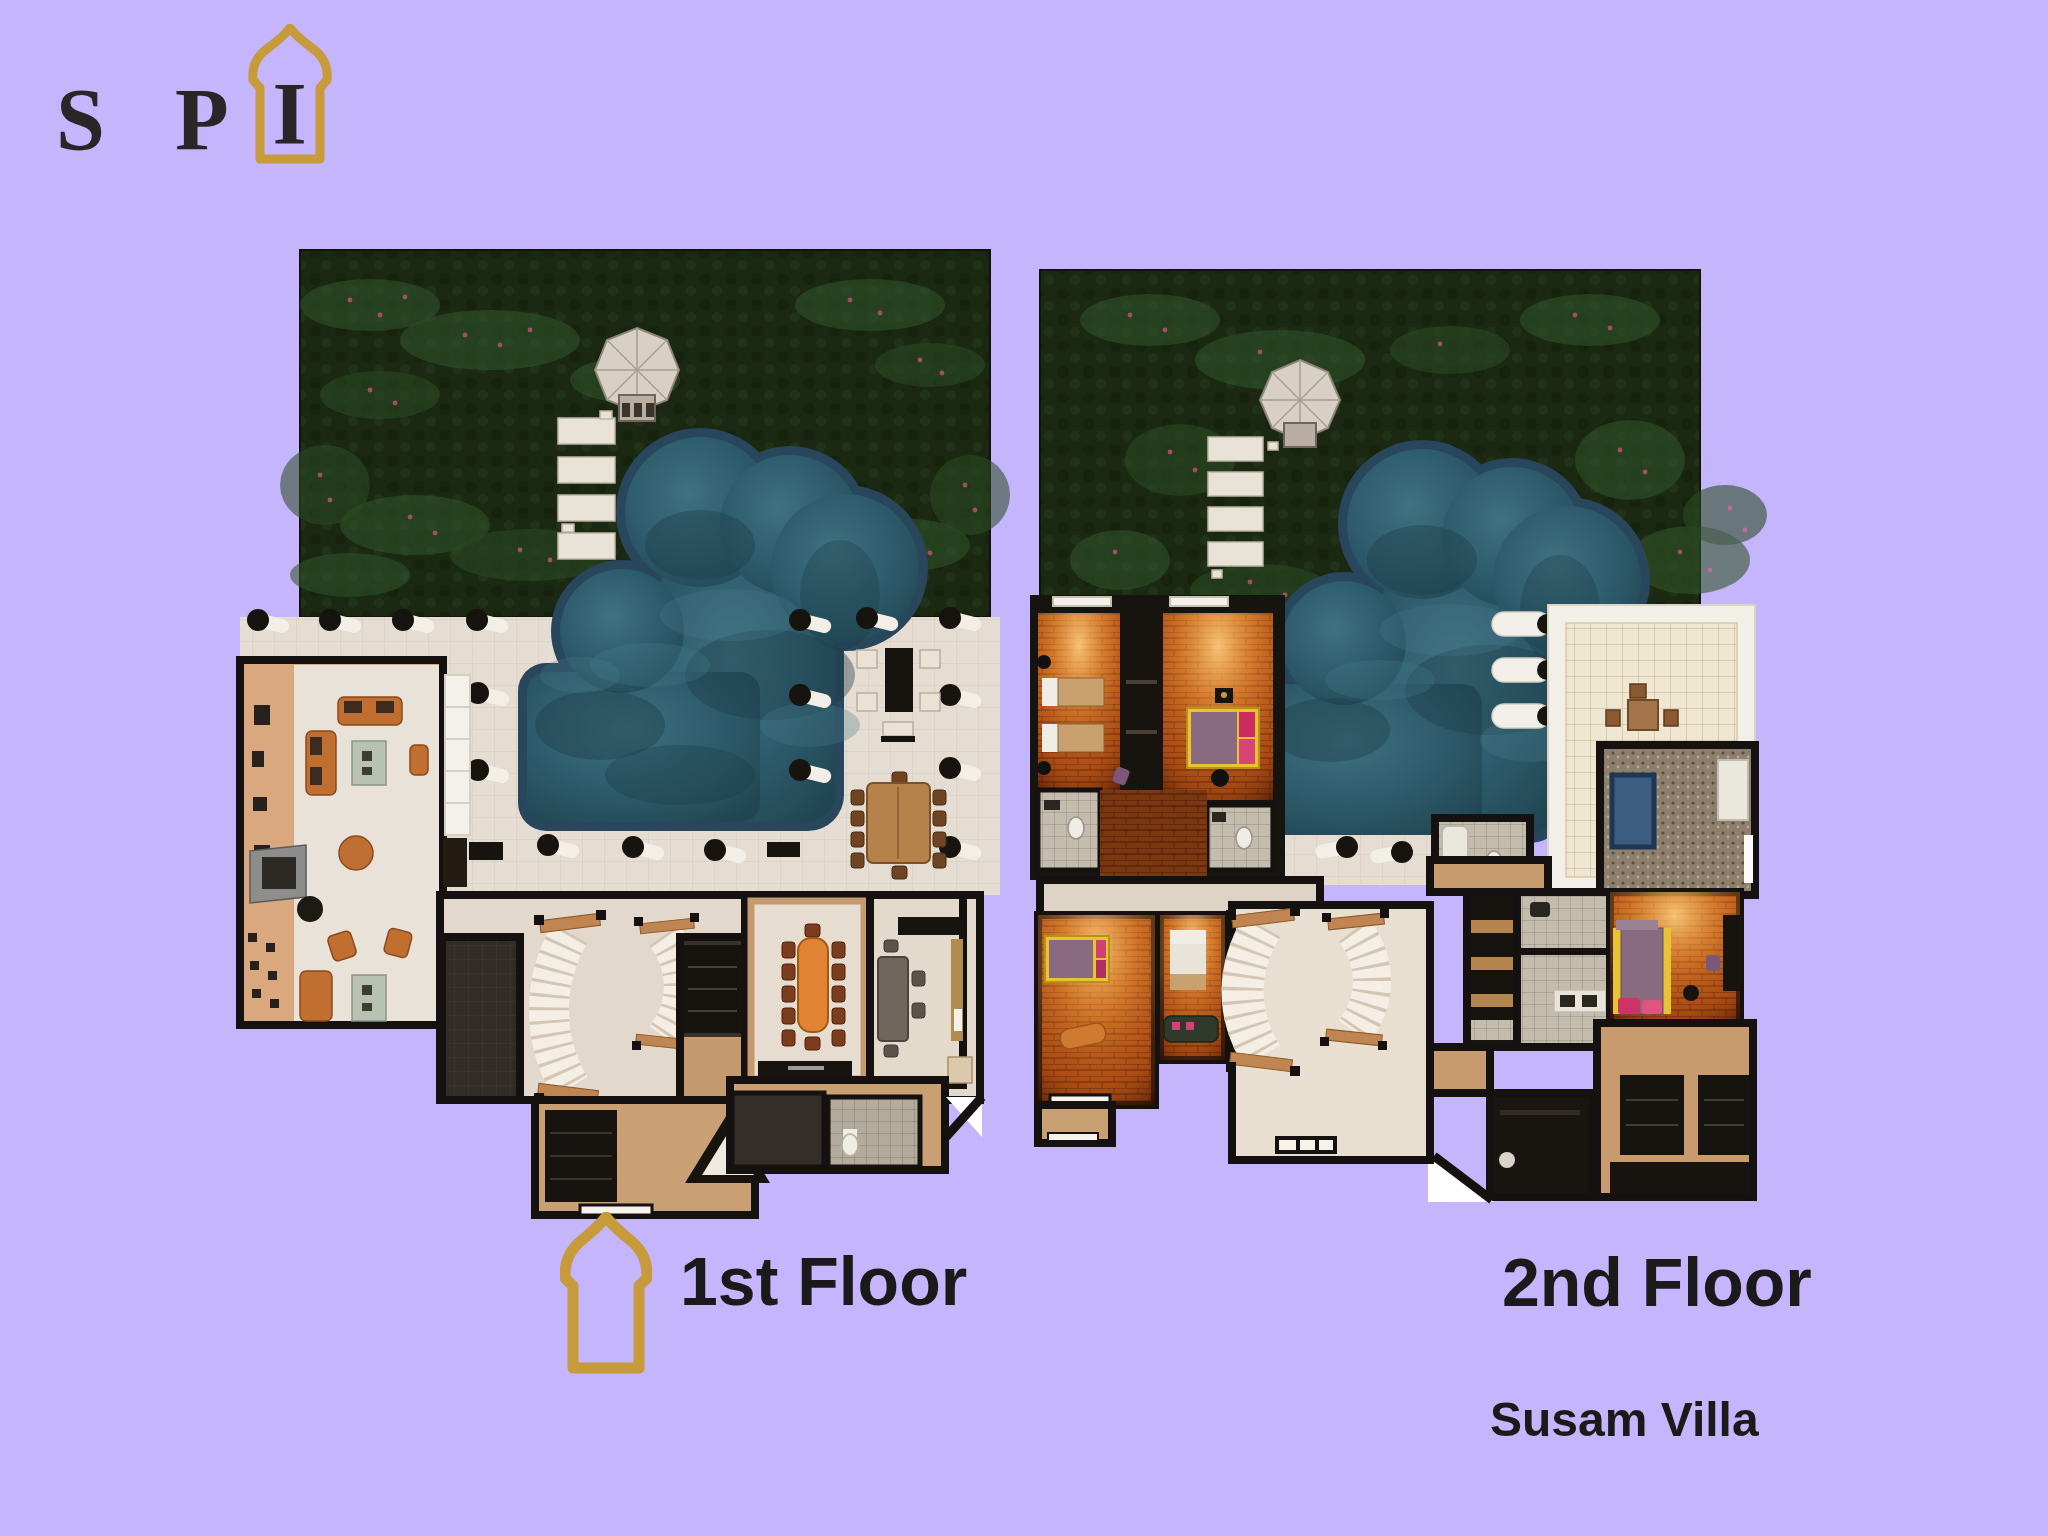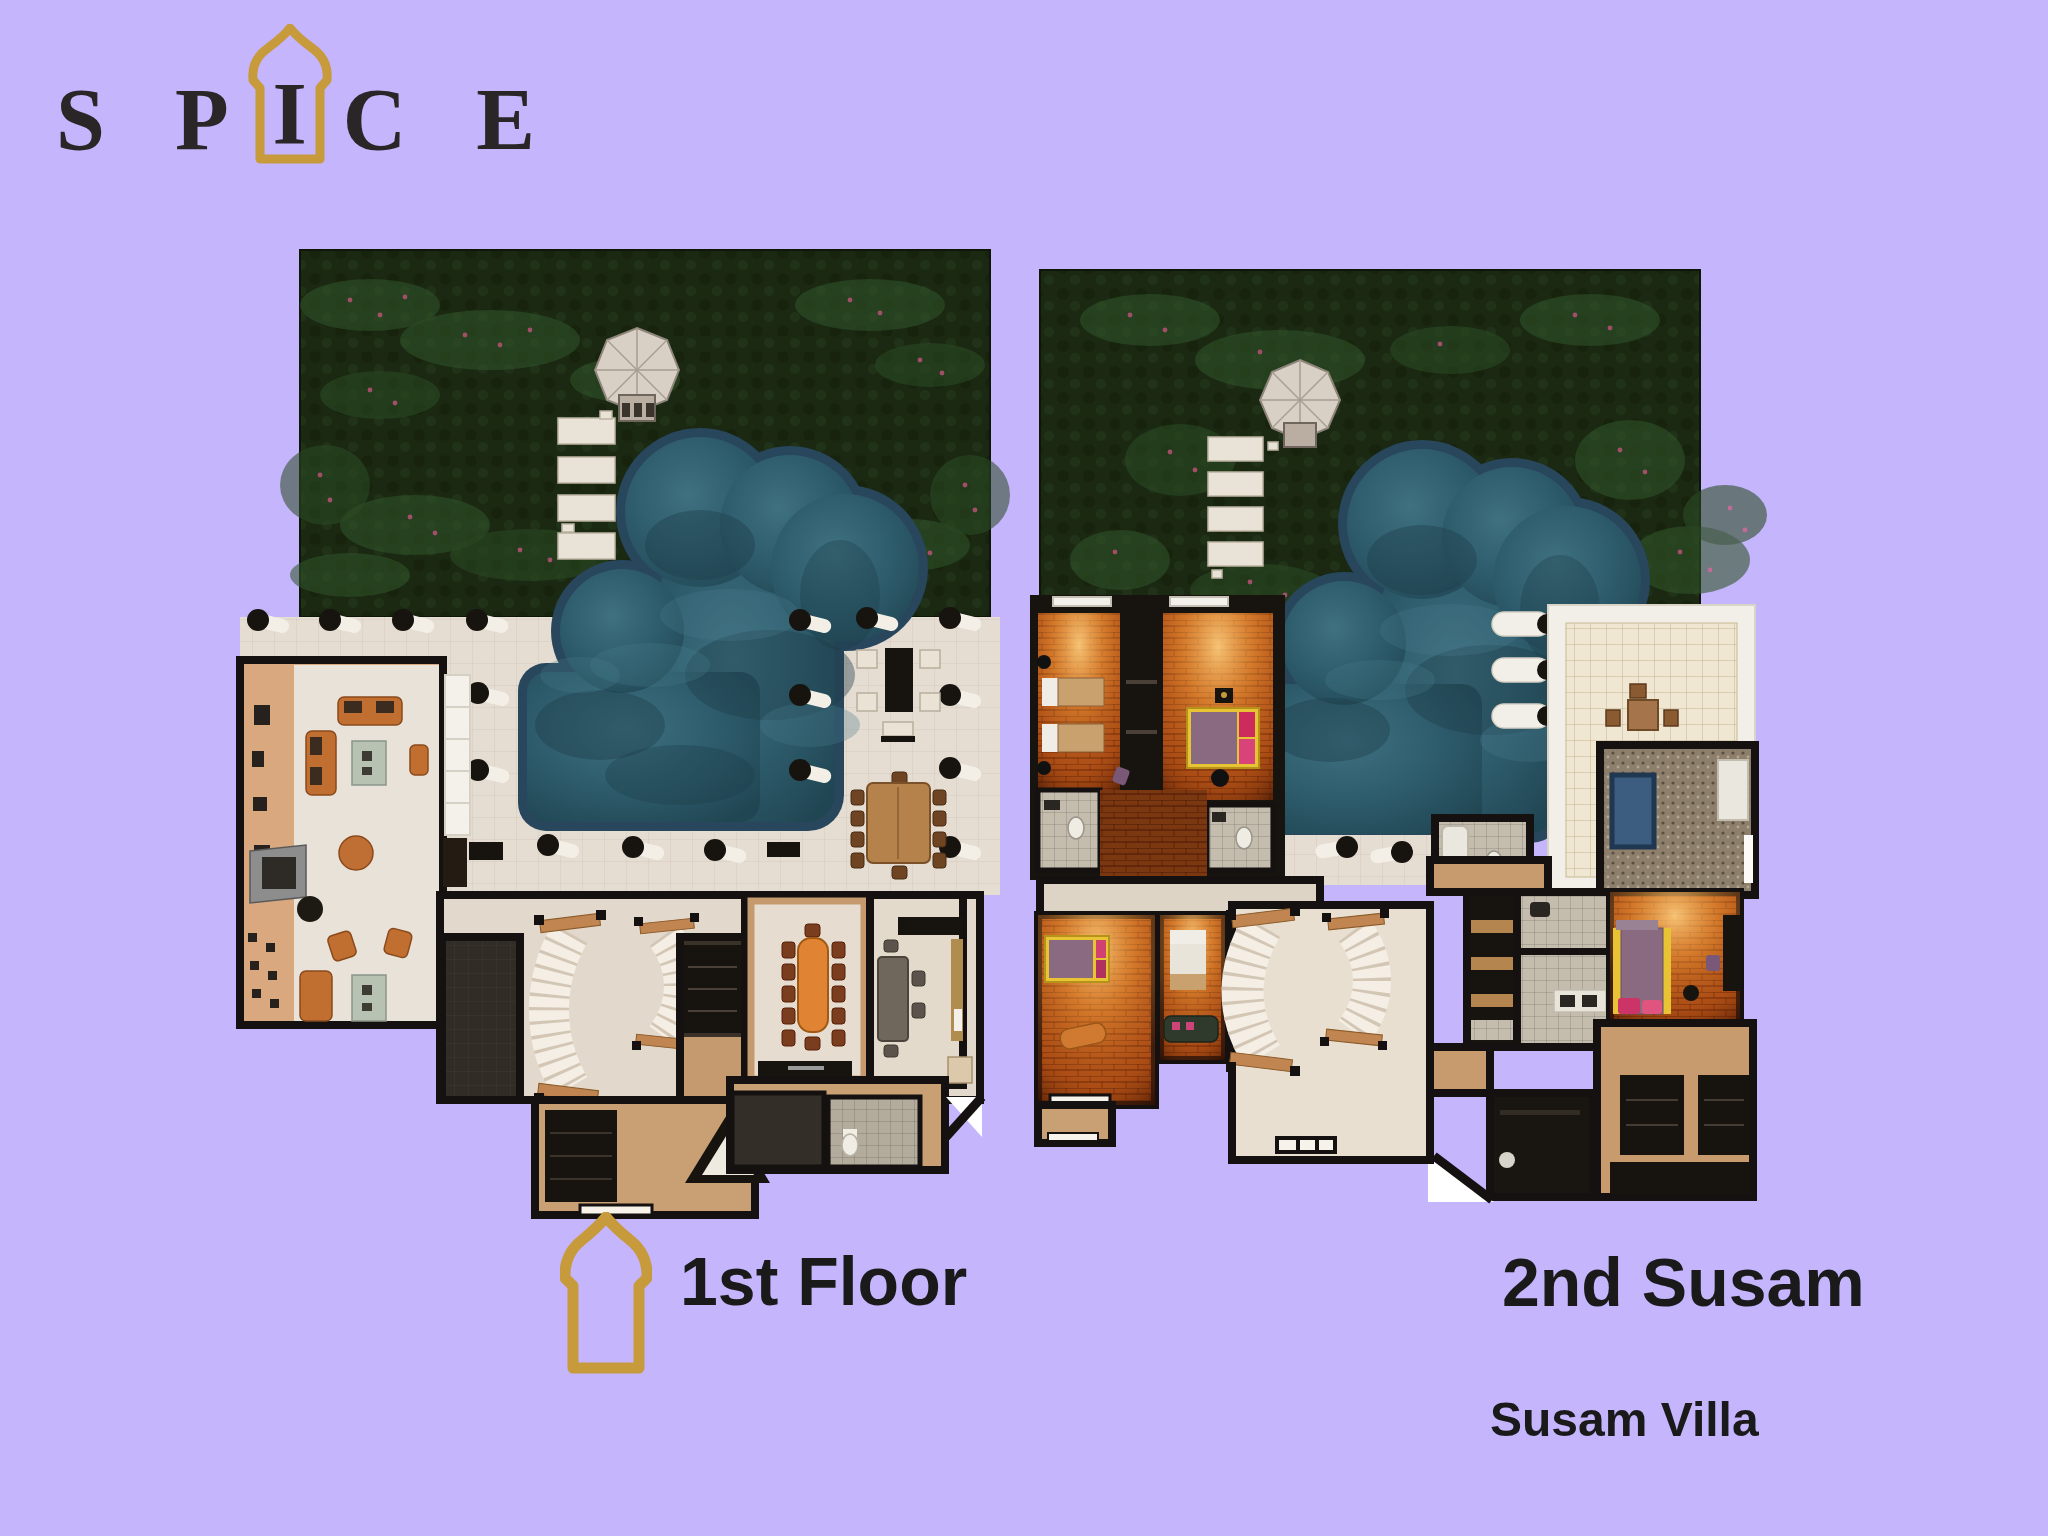--- a/index.html
+++ b/index.html
@@ -32,21 +32,20 @@
 <div id="canvas">
 
   <div class="logo">
     <span class="seg">S P</span>
     <span class="arch-i">
       <svg width="86" height="140" viewBox="0 0 86 140">
         <path d="M13,135 L13,64 L6,56 Q4,36 21,24 Q36,13 43,4 Q50,13 65,24 Q82,36 80,56 L73,64 L73,135 Z" fill="none" stroke="#C79B3B" stroke-width="9" stroke-linejoin="round"></path>
       </svg>
       <span class="i-letter">I</span>
     </span>
-    <span class="seg">C E</span>
   </div>
 
   <svg class="plan plan1" width="780" height="975" viewBox="0 0 780 975">
     <defs>
       <pattern id="f1-grass" width="26" height="26" patternUnits="userSpaceOnUse">
         <rect width="26" height="26" fill="#1b2913"></rect>
         <circle cx="7" cy="8" r="6" fill="#152108" opacity="0.7"></circle>
         <circle cx="19" cy="20" r="5" fill="#23391a" opacity="0.6"></circle>
       </pattern>
       <pattern id="f1-terr" width="22" height="22" patternUnits="userSpaceOnUse">
@@ -744,17 +743,17 @@
     </g>
   </svg>
 
   <div class="cap1">
     <svg width="92" height="162" viewBox="0 0 92 162">
       <path d="M13,156 L13,74 L5,66 Q4,42 22,28 Q38,15 46,5 Q54,15 70,28 Q88,42 87,66 L79,74 L79,156 Z" fill="none" stroke="#C79B3B" stroke-width="11" stroke-linejoin="round"></path>
     </svg>
     <span class="lbl">1st Floor</span>
   </div>
 
-  <div class="cap2">2nd Susam</div>
+  <div class="cap2">2nd Floor</div>
 
   <div class="villa">Susam Villa</div>
 
 </div>
 
 </body></html>

